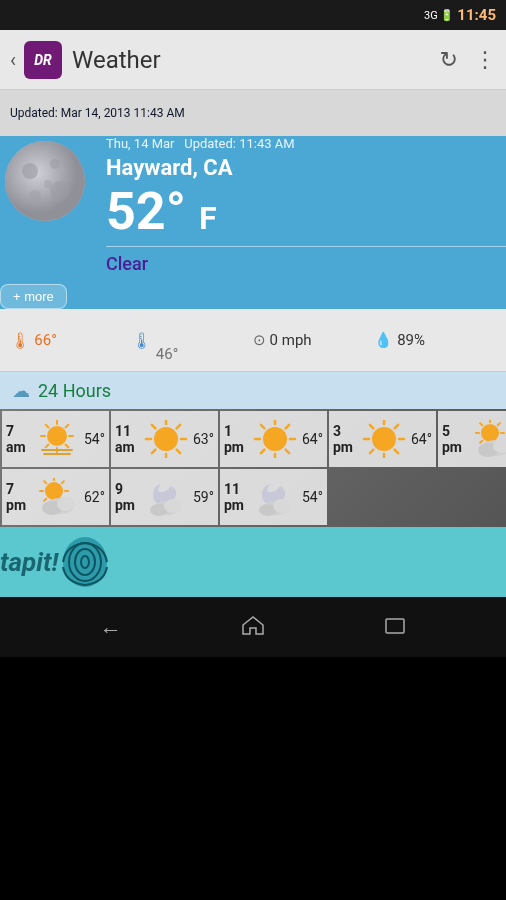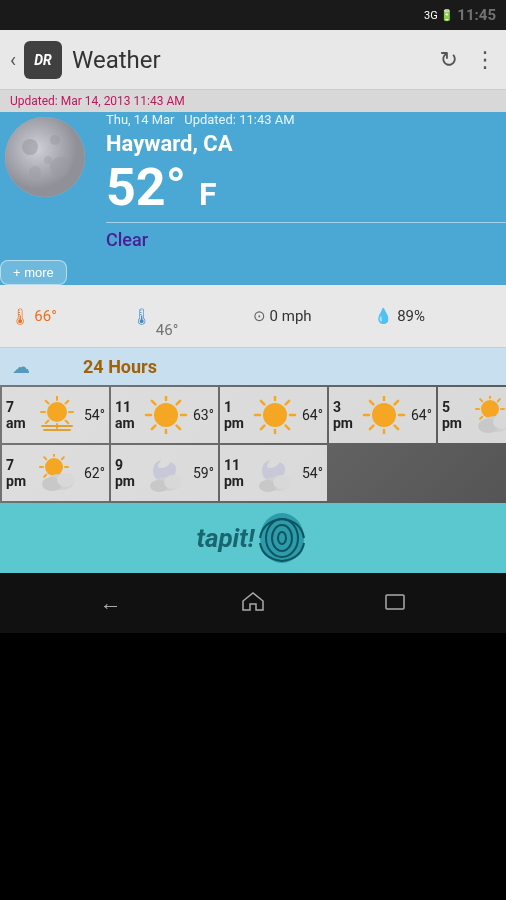--- a/index.html
+++ b/index.html
@@ -16,21 +16,21 @@
     .status-bar {
       height: 30px;
       background: #1a1a1a;
       display: flex;
       align-items: center;
       justify-content: flex-end;
       padding: 0 10px;
       gap: 6px;
     }
     .status-bar-time {
-      color: #737373;
+      color: #fdba74;
       font-size: 15px;
       font-weight: bold;
     }
     .status-icons {
       display: flex;
       align-items: center;
       gap: 3px;
       color: #fff;
       font-size: 11px;
     }
@@ -46,21 +46,21 @@
     }
     .app-bar-back {
       color: #555;
       font-size: 20px;
       margin-right: 8px;
       cursor: pointer;
     }
     .app-logo {
       width: 38px;
       height: 38px;
-      background: #404040;
+      background: #701a75;
       border-radius: 6px;
       display: flex;
       align-items: center;
       justify-content: center;
       margin-right: 10px;
       flex-shrink: 0;
     }
     .app-logo-text {
       color: #fff;
       font-size: 14px;
@@ -80,23 +80,23 @@
     }
     .refresh-icon, .more-icon {
       color: #555;
       font-size: 22px;
       cursor: pointer;
     }
 
     
     .update-bar {
       background: #d8d8d8;
-      padding: 4px 10px;
+      padding: 16px 10px;
       font-size: 12px;
-      color: #be185d;
+      color: #0f172a;
     }
 
     
     .weather-main {
       background: #4ba8d4;
       display: flex;
       flex-direction: column;
     }
     .weather-header-row {
       display: flex;
@@ -182,23 +182,22 @@
       display: flex;
       align-items: center;
       gap: 8px;
     }
     .hours-header-icon {
       color: #5599bb;
       font-size: 18px;
     }
     .hours-header-text {
       font-size: 18px;
-      color: #a16207;
-      font-weight: 700;
-      margin-left: 45px;
+      color: #15803d;
+      font-weight: 400;
     }
 
     
     .hours-grid-container {
       background: #888;
       position: relative;
       overflow: hidden;
     }
     .rain-bg {
       position: absolute;
@@ -239,21 +238,21 @@
       font-size: 14px;
       color: #222;
     }
 
     
     .ad-banner {
       height: 70px;
       background: #5bc8d0;
       display: flex;
       align-items: center;
-      justify-content: center;
+      justify-content: flex-start;
       gap: 0;
     }
     .ad-text {
       color: #1a6670;
       font-size: 26px;
       font-weight: bold;
       font-style: italic;
     }
     .ad-thumb {
       width: 55px;

